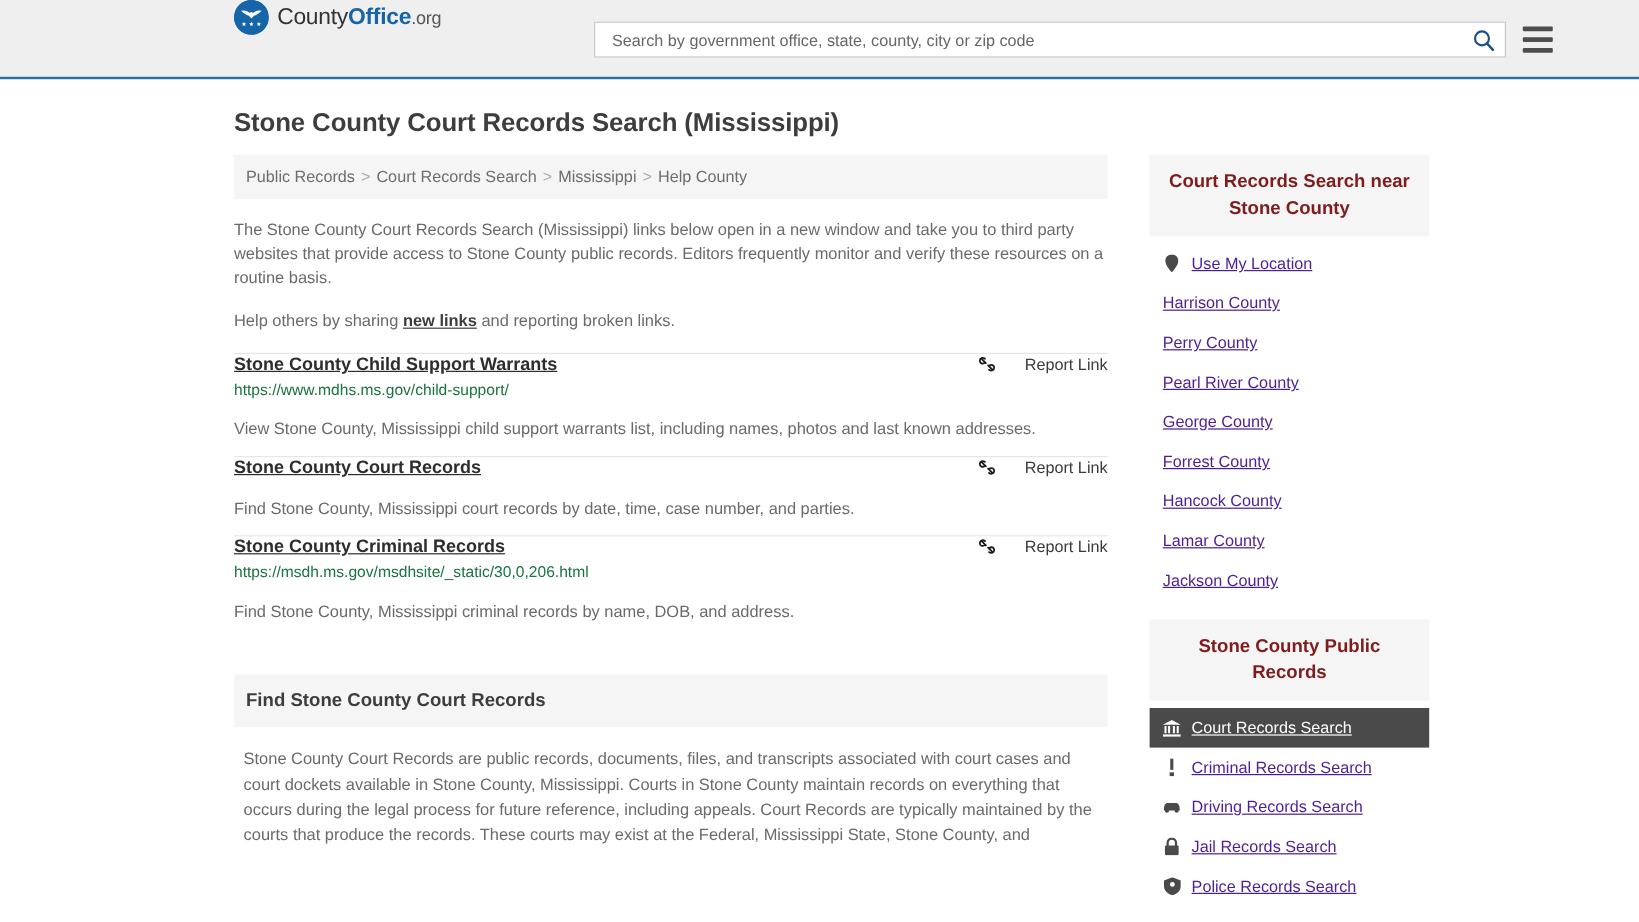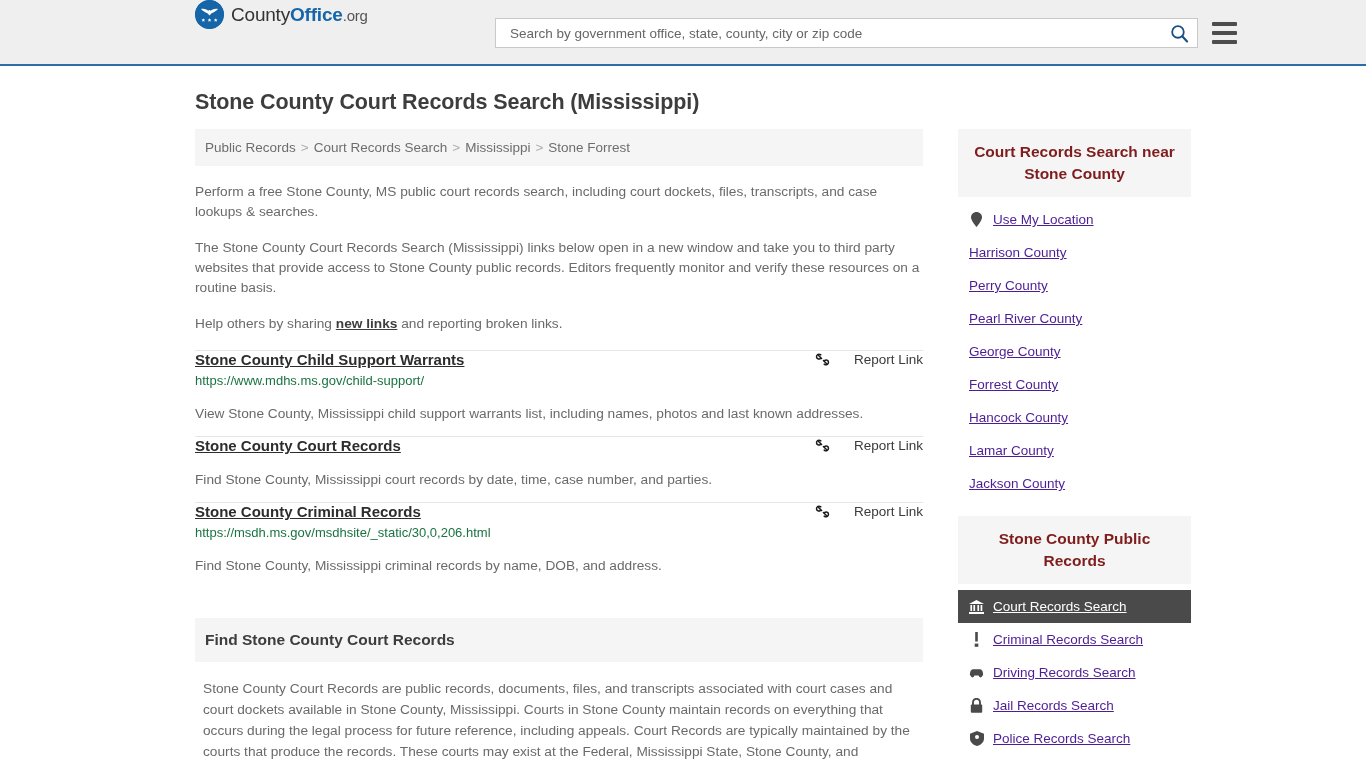--- a/index.html
+++ b/index.html
@@ -48,21 +48,21 @@
 
   .search-area {
     position: absolute;
     left: 495px;
     top: 18px;
     display: flex;
     align-items: center;
     gap: 14px;
   }
   .search-box {
-    width: 703px;
+    width: 760px;
     height: 30px;
     background: #fff;
     border: 1px solid #c9c9c9;
     display: flex;
     align-items: center;
     padding: 0 8px 0 12px;
   }
   .search-box input {
     flex: 1;
     border: none;
@@ -255,25 +255,24 @@
 
 <div class="page">
 
   <h1 class="page-title">Stone County Court Records Search (Mississippi)</h1>
 
   <div class="columns">
 
     <div class="col-main">
 
       <div class="breadcrumb">
-        <a>Public Records</a><span class="sep">&gt;</span><a>Court Records Search</a><span class="sep">&gt;</span><a>Mississippi</a><span class="sep">&gt;</span><a>Stone Forrest</a>
+        <a>Public Records</a><span class="sep">&gt;</span><a>Court Records Search</a><span class="sep">&gt;</span><a>Mississippi</a><span class="sep">&gt;</span><a>Help County</a>
       </div>
 
       <div class="intro">
-        <p>Perform a free Stone County, MS public court records search, including court dockets, files, transcripts, and case lookups &amp; searches.</p>
         <p>The Stone County Court Records Search (Mississippi) links below open in a new window and take you to third party websites that provide access to Stone County public records. Editors frequently monitor and verify these resources on a routine basis.</p>
         <p><span>Help others by sharing </span><a>new links</a><span> and reporting broken links.</span></p>
       </div>
 
       <div class="result">
         <div class="result-head">
           <a class="result-title">Stone County Child Support Warrants</a>
           <div class="report-link">
             <svg class="unlink-ico" viewBox="0 0 16 16">
               <path d="M3 3 L7 7 M9 9 L13 13" stroke="#1c1c1c" stroke-width="1.6" stroke-linecap="round" fill="none"></path>

